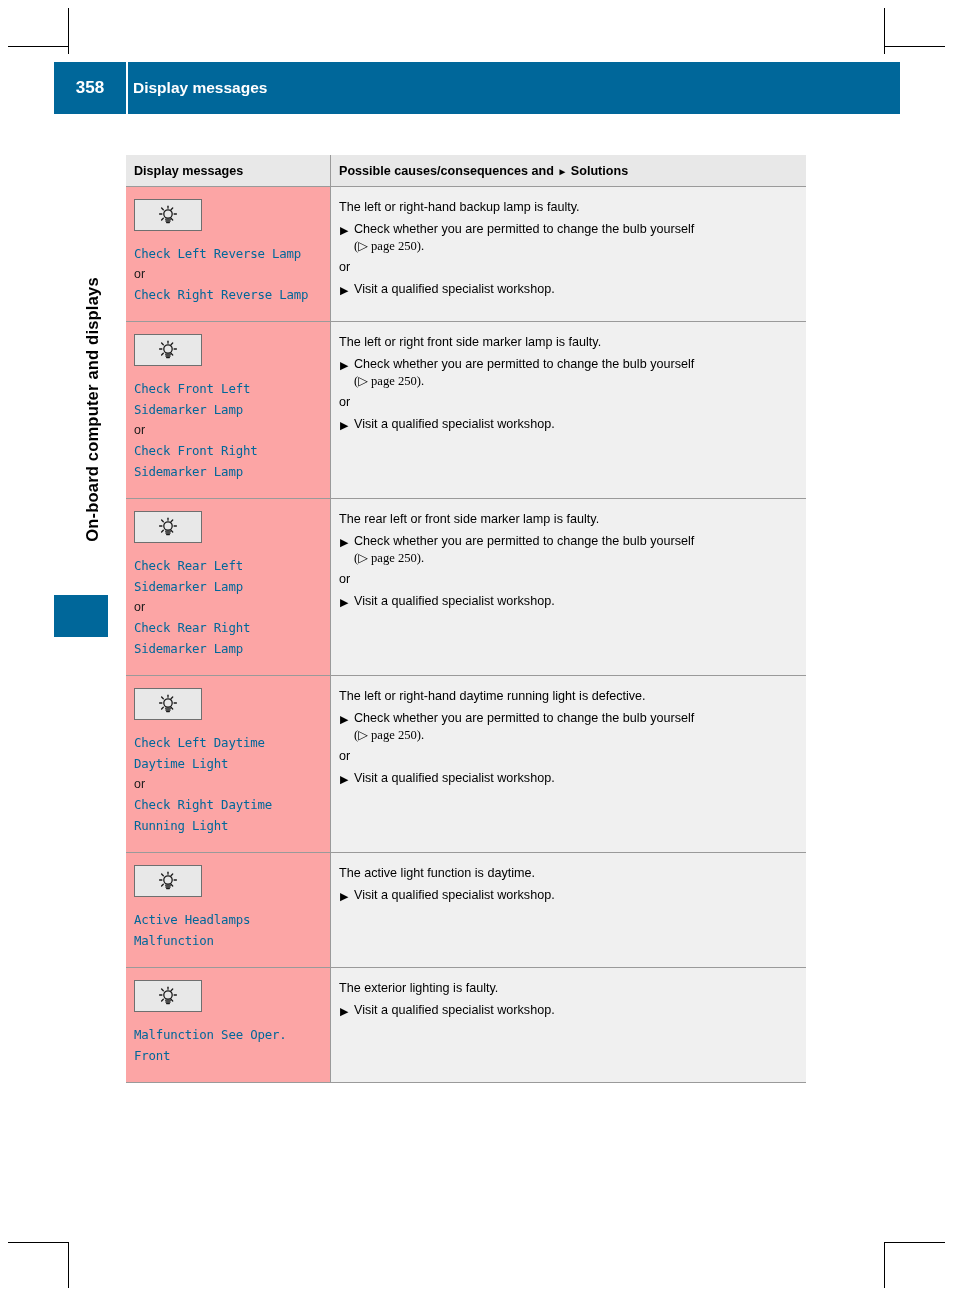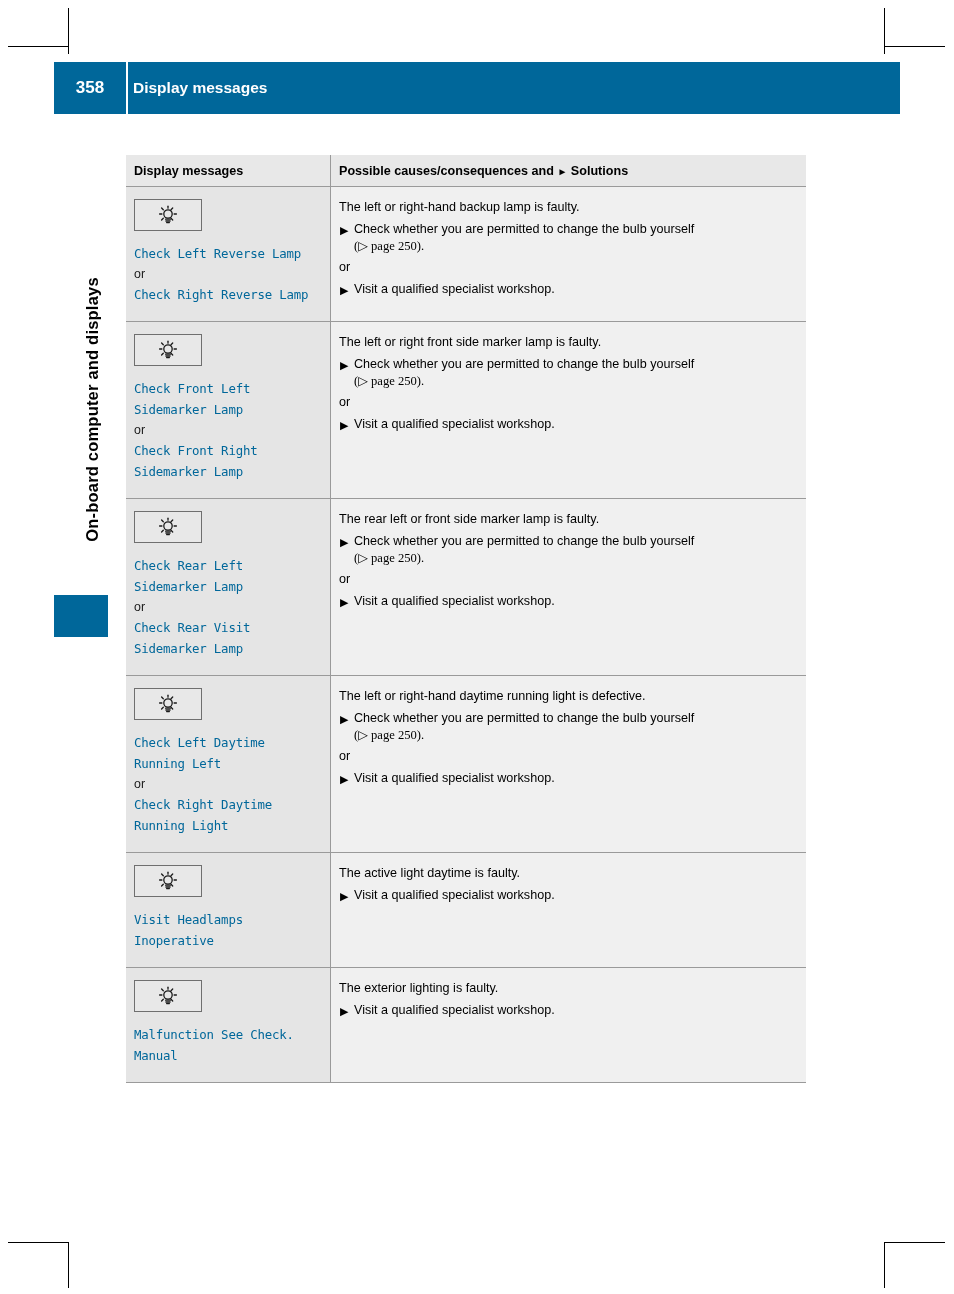--- a/index.html
+++ b/index.html
@@ -103,21 +103,21 @@
   .hdr-row td {
     background: #e8e8e8;
     border-bottom: 1px solid #9a9a9a;
     font-size: 12.6px;
     font-weight: bold;
     color: #000000;
     padding: 9px 14px 8px 8px;
   }
   .col-left {
     width: 186px;
-    background: #e5e5e5;
+    background: #fca5a5;
     border-right: 1px solid #9a9a9a;
     padding: 12px 10px 16px 8px !important;
   }
   .col-right {
     background: #f0f0f0;
     padding: 12px 10px 16px 8px !important;
     margin-top: 44px;
   }
   .row-sep td {
     border-bottom: 1px solid #9a9a9a;
@@ -275,21 +275,21 @@
     <path d="M10.6 14.2 h4.8 M10.9 16.0 h4.2 M11.6 17.6 h2.8"></path>
     <path d="M13 1.2 v2.0"></path>
     <path d="M4.6 9 h2.3 M19.1 9 h2.3"></path>
     <path d="M6.6 3.0 l1.7 1.7 M17.7 3.0 l-1.7 1.7"></path>
     <path d="M6.6 15.0 l1.7 -1.7 M17.7 15.0 l-1.7 -1.7"></path>
   </g>
 </svg>
           </div>
           <div class="msg-line">Check Rear Left Sidemarker Lamp</div>
           <div class="or-line">or</div>
-          <div class="msg-line">Check Rear Visit Sidemarker Lamp</div>
+          <div class="msg-line">Check Rear Right Sidemarker Lamp</div>
         </td>
         <td class="col-right">
           <div class="cause">The rear left or front side marker lamp is faulty.</div>
           <div class="sol"><span class="tri">▶</span><span>Check whether you are permitted to change the bulb yourself</span></div>
           <div class="sol-cont">(▷ page 250).</div>
           <div class="or-mid">or</div>
           <div class="sol"><span class="tri">▶</span><span>Visit a qualified specialist workshop.</span></div>
         </td>
       </tr>
       <tr class="row-sep">
@@ -299,21 +299,21 @@
   <g stroke="#1a1a1a" stroke-width="1.3" fill="none" stroke-linecap="round">
     <circle cx="13" cy="9" r="4.2"></circle>
     <path d="M10.6 14.2 h4.8 M10.9 16.0 h4.2 M11.6 17.6 h2.8"></path>
     <path d="M13 1.2 v2.0"></path>
     <path d="M4.6 9 h2.3 M19.1 9 h2.3"></path>
     <path d="M6.6 3.0 l1.7 1.7 M17.7 3.0 l-1.7 1.7"></path>
     <path d="M6.6 15.0 l1.7 -1.7 M17.7 15.0 l-1.7 -1.7"></path>
   </g>
 </svg>
           </div>
-          <div class="msg-line">Check Left Daytime Running Left</div>
+          <div class="msg-line">Check Left Daytime Daytime Light</div>
           <div class="or-line">or</div>
           <div class="msg-line">Check Right Daytime Running Light</div>
         </td>
         <td class="col-right">
           <div class="cause">The left or right-hand daytime running light is defective.</div>
           <div class="sol"><span class="tri">▶</span><span>Check whether you are permitted to change the bulb yourself</span></div>
           <div class="sol-cont">(▷ page 250).</div>
           <div class="or-mid">or</div>
           <div class="sol"><span class="tri">▶</span><span>Visit a qualified specialist workshop.</span></div>
         </td>
@@ -325,42 +325,42 @@
   <g stroke="#1a1a1a" stroke-width="1.3" fill="none" stroke-linecap="round">
     <circle cx="13" cy="9" r="4.2"></circle>
     <path d="M10.6 14.2 h4.8 M10.9 16.0 h4.2 M11.6 17.6 h2.8"></path>
     <path d="M13 1.2 v2.0"></path>
     <path d="M4.6 9 h2.3 M19.1 9 h2.3"></path>
     <path d="M6.6 3.0 l1.7 1.7 M17.7 3.0 l-1.7 1.7"></path>
     <path d="M6.6 15.0 l1.7 -1.7 M17.7 15.0 l-1.7 -1.7"></path>
   </g>
 </svg>
           </div>
-          <div class="msg-line">Visit Headlamps Inoperative</div>
-        </td>
-        <td class="col-right">
-          <div class="cause">The active light daytime is faulty.</div>
-          <div class="sol"><span class="tri">▶</span><span>Visit a qualified specialist workshop.</span></div>
-        </td>
-      </tr>
-      <tr class="row-sep">
-        <td class="col-left">
-          <div class="bulb-box">
-            <svg width="26" height="20" viewBox="0 0 26 20">
-  <g stroke="#1a1a1a" stroke-width="1.3" fill="none" stroke-linecap="round">
-    <circle cx="13" cy="9" r="4.2"></circle>
-    <path d="M10.6 14.2 h4.8 M10.9 16.0 h4.2 M11.6 17.6 h2.8"></path>
-    <path d="M13 1.2 v2.0"></path>
-    <path d="M4.6 9 h2.3 M19.1 9 h2.3"></path>
-    <path d="M6.6 3.0 l1.7 1.7 M17.7 3.0 l-1.7 1.7"></path>
-    <path d="M6.6 15.0 l1.7 -1.7 M17.7 15.0 l-1.7 -1.7"></path>
-  </g>
-</svg>
-          </div>
-          <div class="msg-line">Malfunction See Check. Manual</div>
+          <div class="msg-line">Active Headlamps Malfunction</div>
+        </td>
+        <td class="col-right">
+          <div class="cause">The active light function is daytime.</div>
+          <div class="sol"><span class="tri">▶</span><span>Visit a qualified specialist workshop.</span></div>
+        </td>
+      </tr>
+      <tr class="row-sep">
+        <td class="col-left">
+          <div class="bulb-box">
+            <svg width="26" height="20" viewBox="0 0 26 20">
+  <g stroke="#1a1a1a" stroke-width="1.3" fill="none" stroke-linecap="round">
+    <circle cx="13" cy="9" r="4.2"></circle>
+    <path d="M10.6 14.2 h4.8 M10.9 16.0 h4.2 M11.6 17.6 h2.8"></path>
+    <path d="M13 1.2 v2.0"></path>
+    <path d="M4.6 9 h2.3 M19.1 9 h2.3"></path>
+    <path d="M6.6 3.0 l1.7 1.7 M17.7 3.0 l-1.7 1.7"></path>
+    <path d="M6.6 15.0 l1.7 -1.7 M17.7 15.0 l-1.7 -1.7"></path>
+  </g>
+</svg>
+          </div>
+          <div class="msg-line">Malfunction See Oper. Front</div>
         </td>
         <td class="col-right">
           <div class="cause">The exterior lighting is faulty.</div>
           <div class="sol"><span class="tri">▶</span><span>Visit a qualified specialist workshop.</span></div>
         </td>
       </tr>
     </tbody>
 </table>
 
 </body></html>

